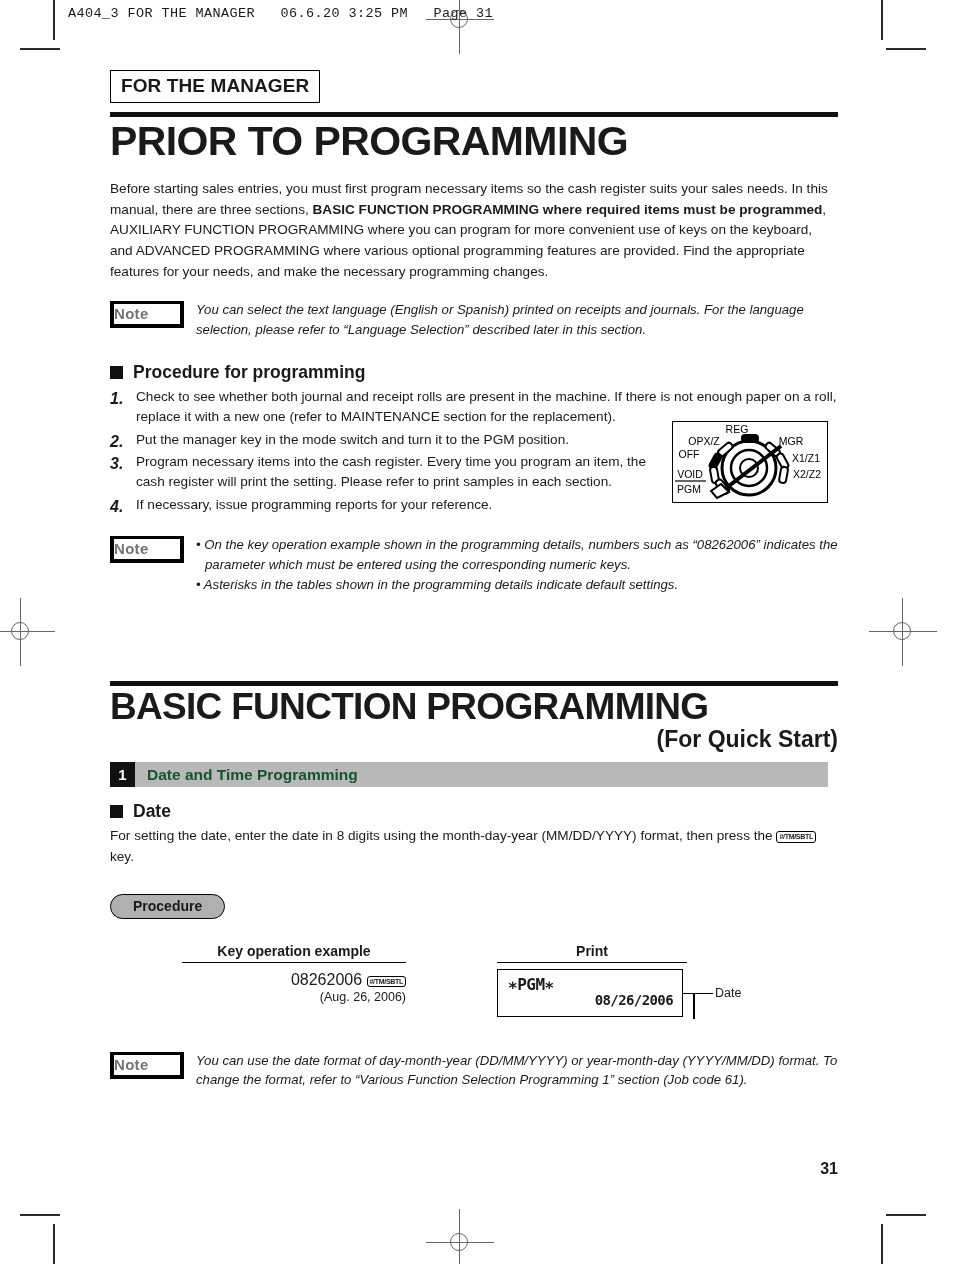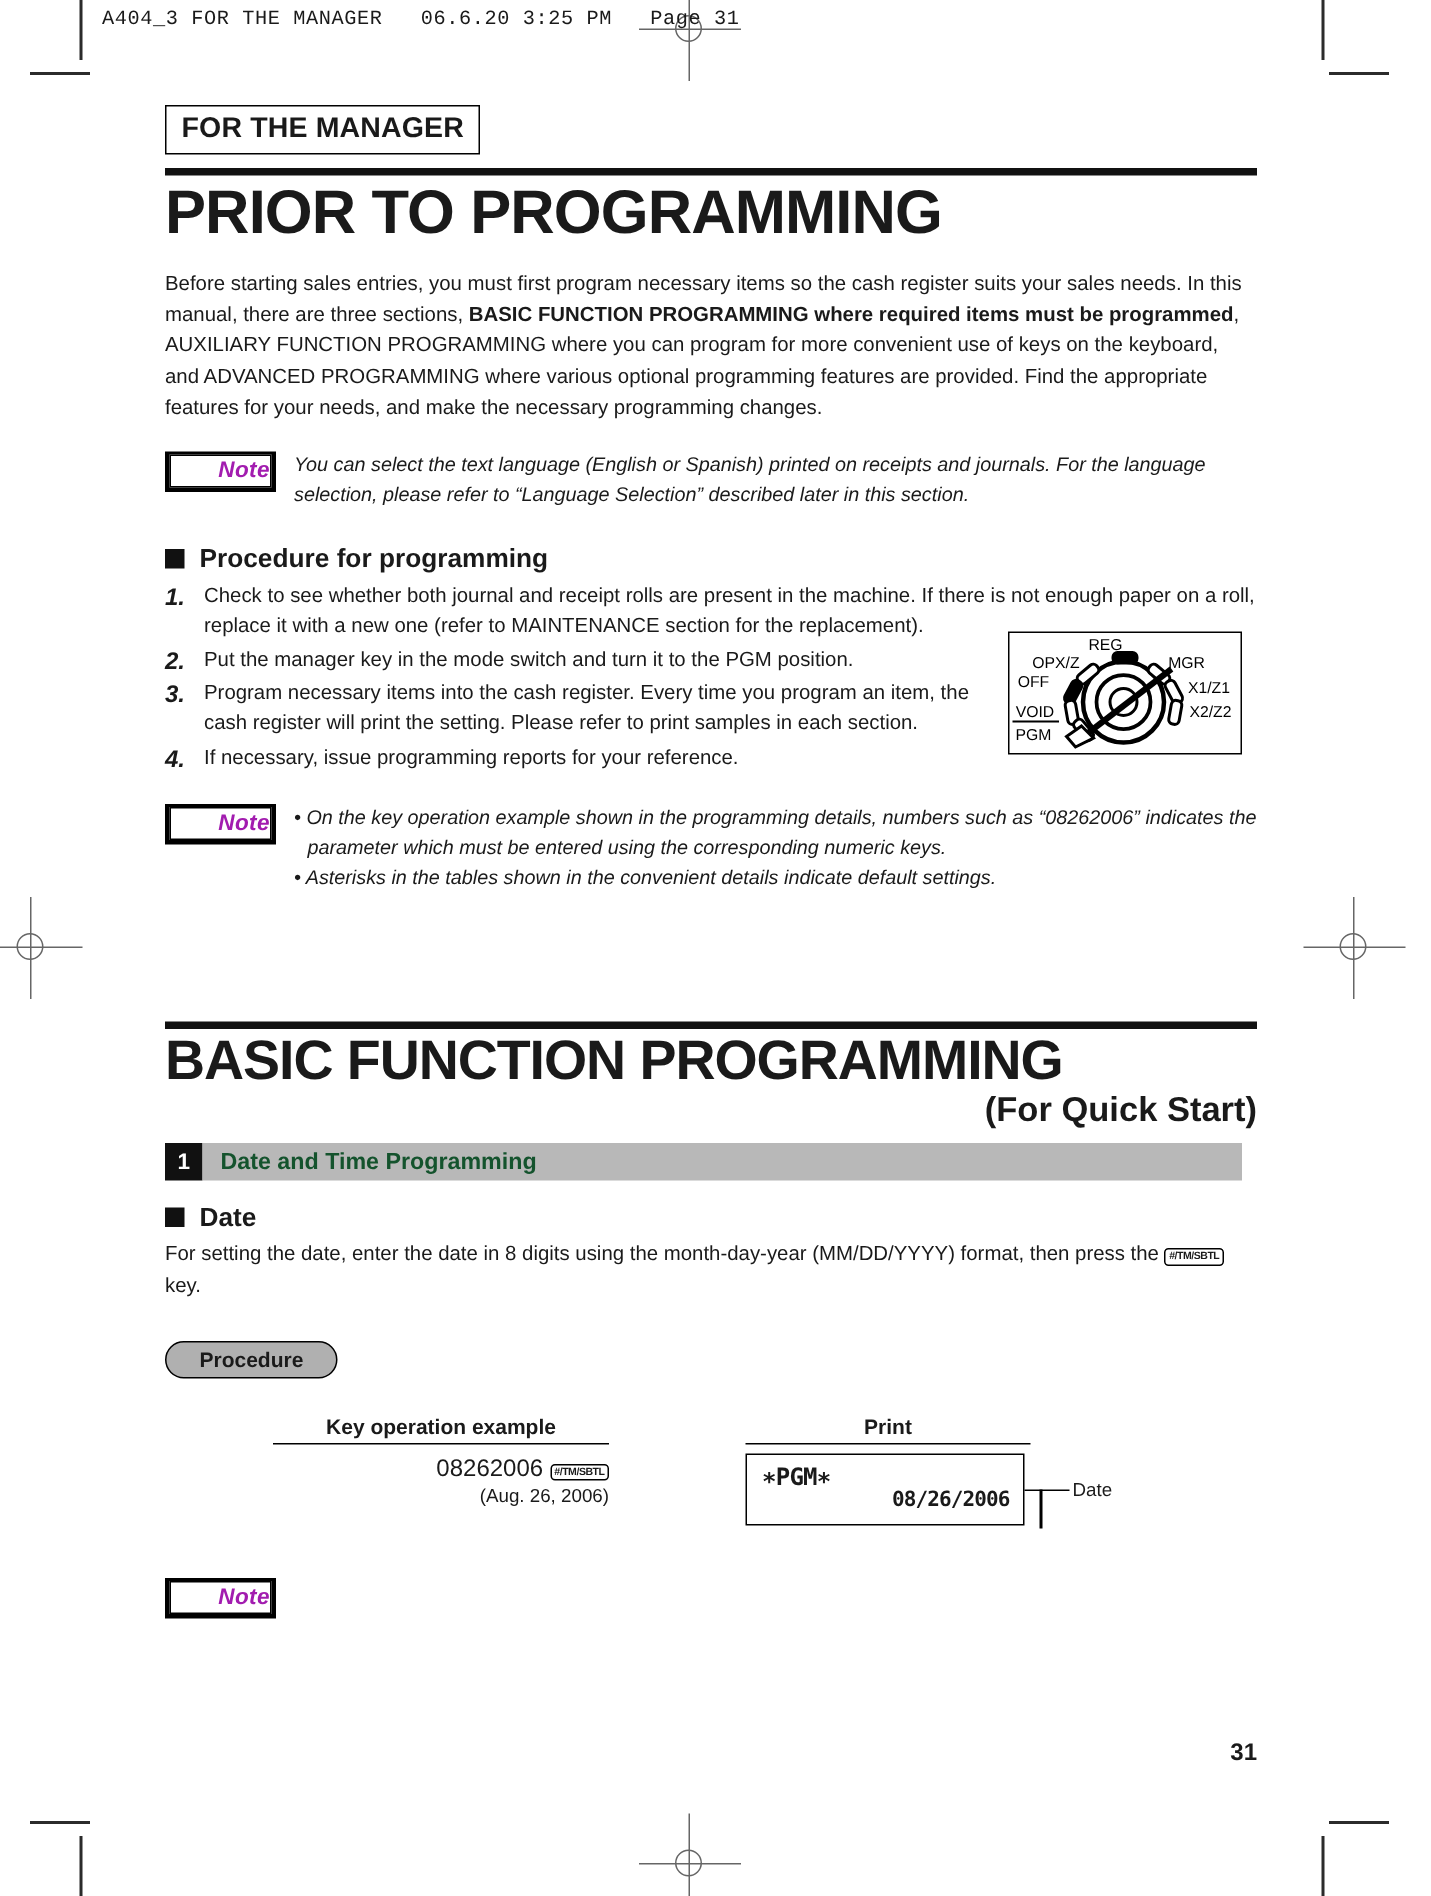--- a/index.html
+++ b/index.html
@@ -108,29 +108,28 @@
     flex: 0 0 auto;
     width: 74px;
     background: #000;
     padding: 2px 3px 3px 3px;
     box-sizing: border-box;
     margin-top: 1px;
   }
   .note-tag span {
     display: block;
     background: #fff;
-    color: #a21caf;
-    text-align: right;
+    color: #737373;
+    text-align: left;
     font-size: 15px;
     font-weight: bold;
     letter-spacing: 0.3px;
     padding: 1px 0 2px 0;
     border: 1px solid #000;
     box-sizing: border-box;
-    font-style: italic;
   }
   .note-body {
     font-size: 13.2px;
     font-style: italic;
     line-height: 1.5;
     padding-left: 12px;
     flex: 1 1 auto;
   }
   .note-body .bullet-line {
     text-indent: -9px;
@@ -490,21 +489,21 @@
     <li style="padding-right:160px;"><span class="num">3.</span><span>Program necessary items into the cash register. Every time you program an item, the cash register will print the setting.  Please refer to print samples in each section.</span></li>
     <li><span class="num">4.</span><span>If necessary, issue programming reports for your reference.</span></li>
   </ol>
 
   <div class="note" style="margin-top:20px;">
     <div class="note-tag">
         <span>Note</span>
       </div>
     <div class="note-body">
       <div class="bullet-line">• On the key operation example shown in the programming details, numbers such as “08262006” indicates the parameter which must be entered using the corresponding numeric keys.</div>
-      <div class="bullet-line">• Asterisks in the tables shown in the convenient details indicate default settings.</div>
+      <div class="bullet-line">• Asterisks in the tables shown in the programming details indicate default settings.</div>
     </div>
   </div>
 
   
   <div class="sec-wrap">
     <div class="rule-thick"></div>
     <h2 class="big">BASIC FUNCTION PROGRAMMING</h2>
     <div class="quickstart">(For Quick Start)</div>
 
     <div class="secbar">
@@ -538,17 +537,18 @@
       </div>
       <div class="callout-line"></div>
       <div class="callout-tick"></div>
       <div class="callout-text">Date</div>
     </div>
 
     <div class="note" style="margin-top:18px;">
       <div class="note-tag">
           <span>Note</span>
         </div>
+      <div class="note-body">You can use the date format of day-month-year (DD/MM/YYYY) or year-month-day (YYYY/MM/DD) format.  To change the format, refer to “Various Function Selection Programming 1” section (Job code 61).</div>
     </div>
   </div>
 
   <div class="pageno">31</div>
 </div>
 
 </body></html>

